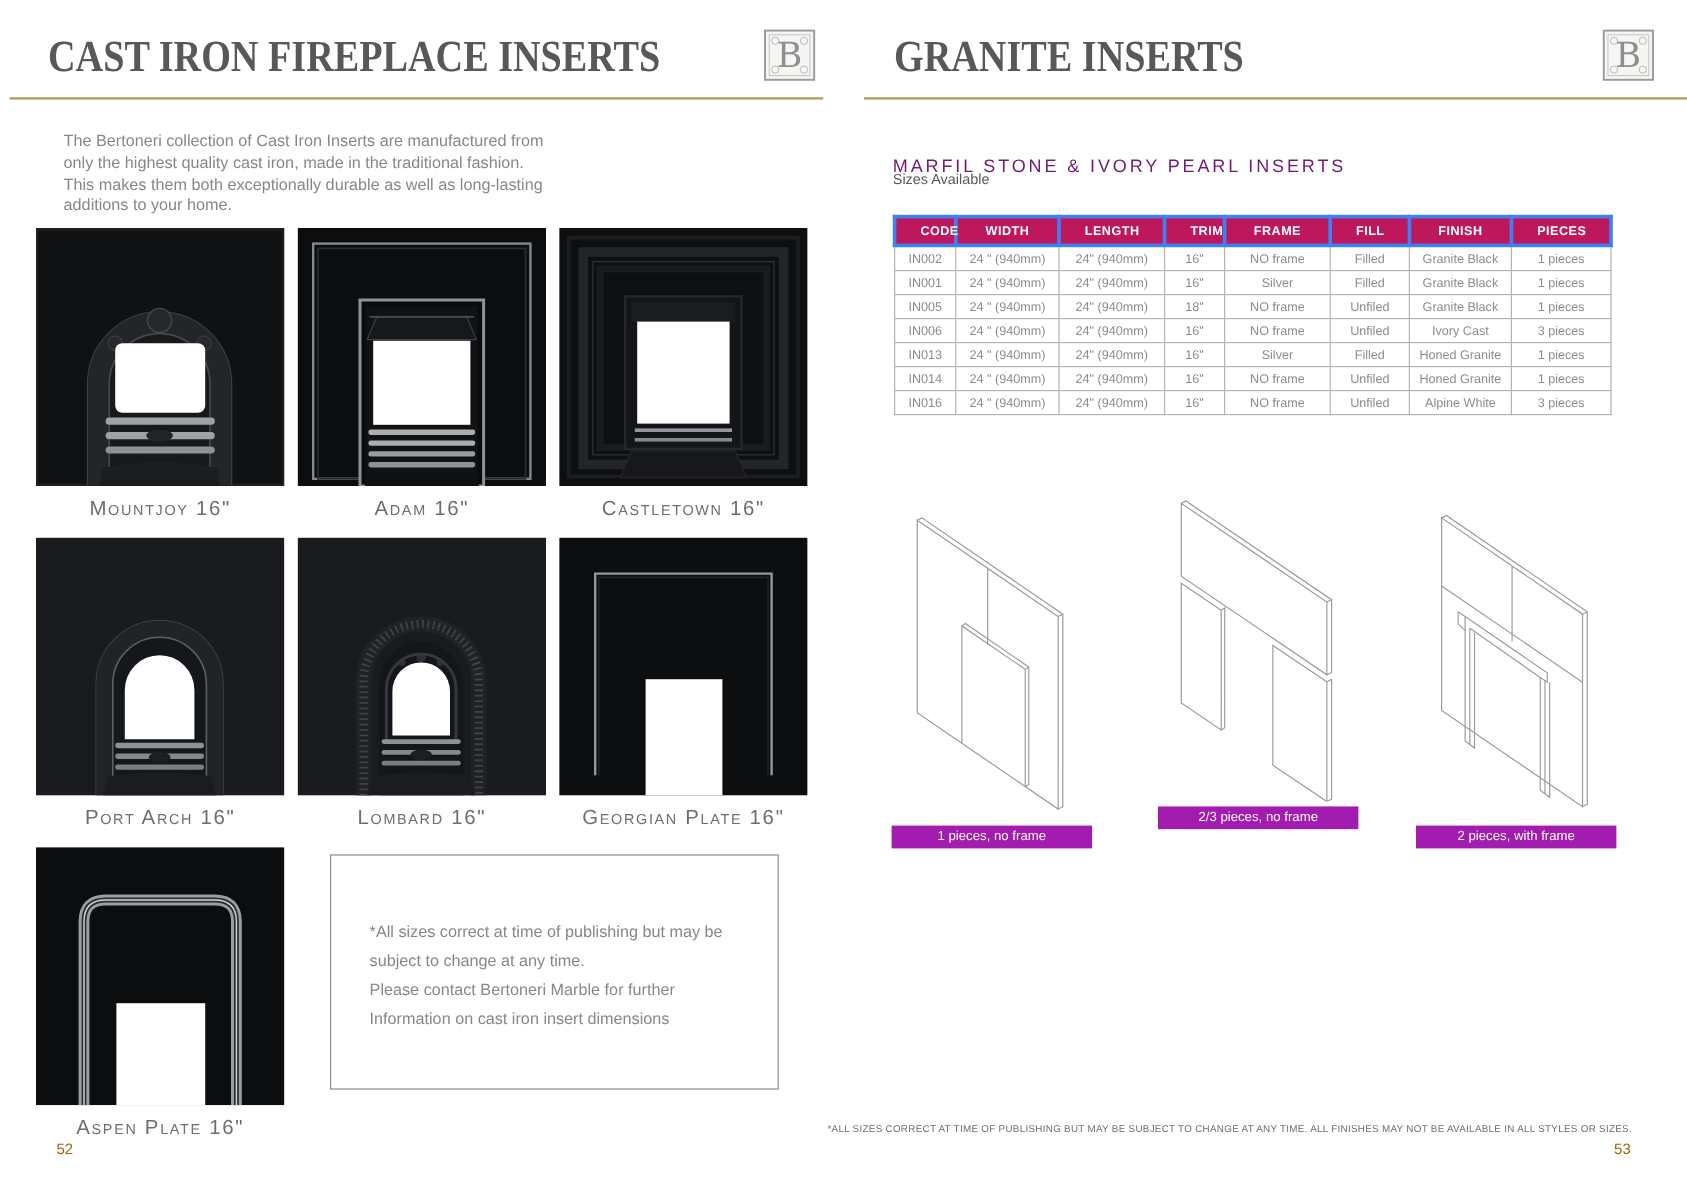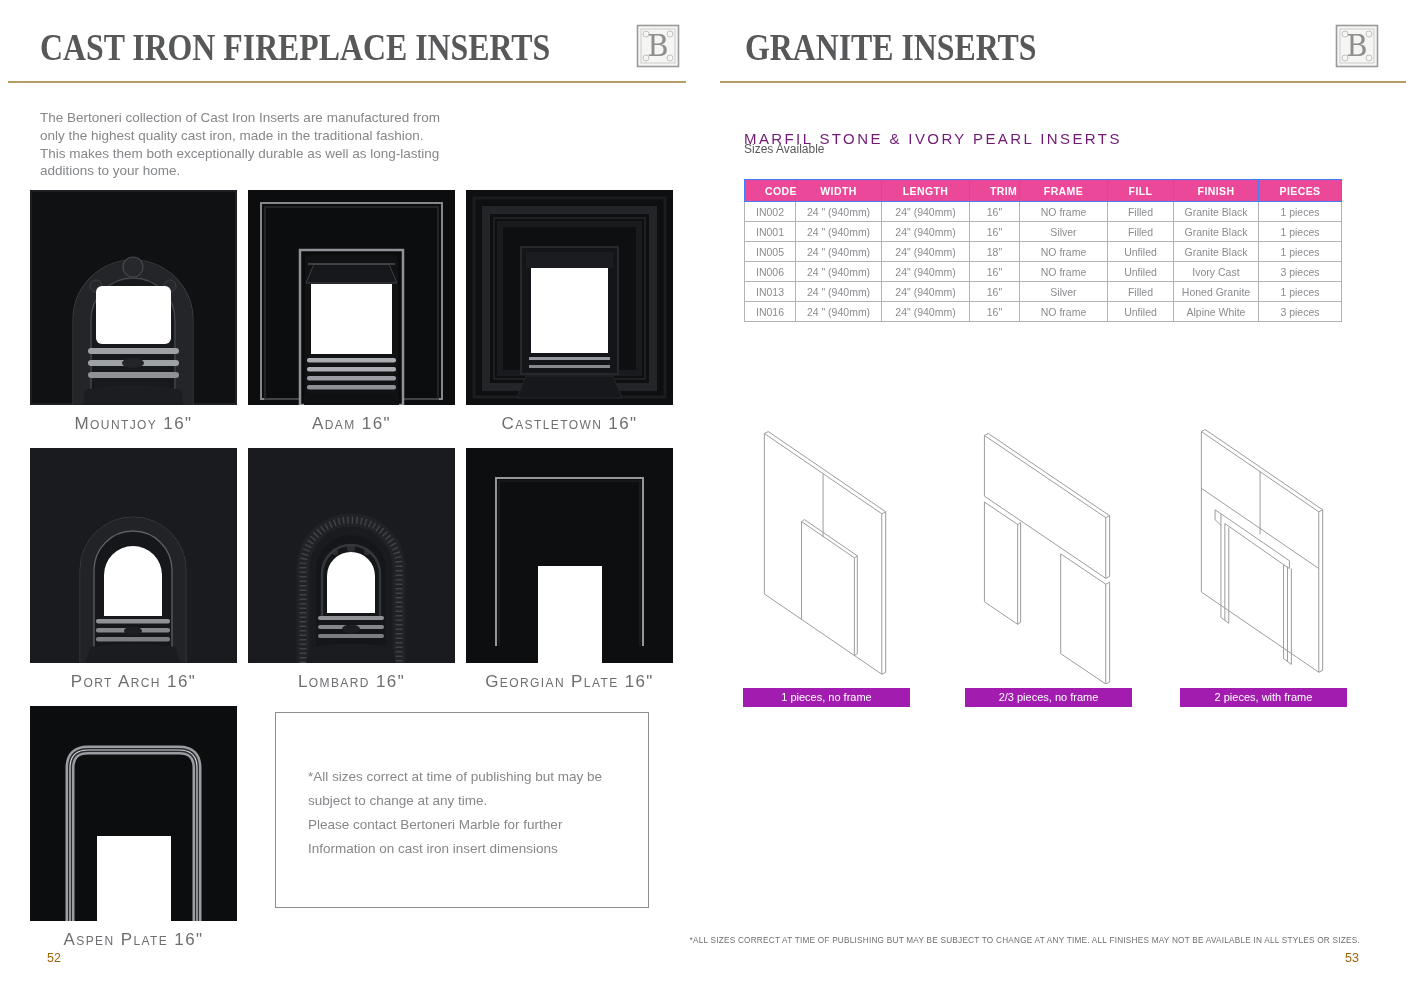--- a/index.html
+++ b/index.html
@@ -8,37 +8,37 @@
   .page{position:absolute;top:0;width:703px;height:946px;}
   .page-left{left:0;}
   .page-right{left:703px;}
 
   .page-title{position:absolute;font-family:"Liberation Serif", serif;font-weight:700;
     font-size:37px;color:#57585a;letter-spacing:0px;transform:scaleX(.86);transform-origin:left center;
     white-space:nowrap;}
   .gold-rule{position:absolute;height:2px;background:#b49d62;}
   .logo-box{position:absolute;width:44px;height:44px;}
 
-  .intro{position:absolute;font-size:13.5px;line-height:1.32;color:#85878a;width:412px;}
+  .intro{position:absolute;font-size:13.5px;line-height:1.32;color:#85878a;width:412px;margin-left:13px;}
 
   .card{position:absolute;width:207px;}
   .card svg{display:block;width:207px;height:215px;}
   .card-label{margin-top:9px;text-align:center;font-variant:small-caps;font-size:17px;
     letter-spacing:1.4px;color:#6d6e71;}
 
   .note-box{position:absolute;border:1px solid #8c8e91;box-sizing:border-box;
     color:#85878a;font-size:13.5px;line-height:1.78;padding:52px 32px 0 32px;white-space:pre-line;}
 
   .section-title{position:absolute;font-size:15px;letter-spacing:2.4px;color:#701a75;white-space:nowrap;}
   .sizes-label{position:absolute;font-size:12px;color:#58595b;}
 
   table.sizes{position:absolute;border-collapse:collapse;table-layout:fixed;width:597px;
     font-size:10.5px;color:#8a8c8f;}
-  table.sizes th{background:#ec4899;color:#ffffff;font-weight:700;font-size:10.5px;
-    letter-spacing:.4px;height:21px;border:1px solid #3b82f6;padding:0 20px;}
+  table.sizes th{background:#be185d;color:#ffffff;font-weight:700;font-size:10.5px;
+    letter-spacing:.4px;height:21px;border:3px solid #3b82f6;padding:0 20px;}
   table.sizes td{border:1px solid #b1b3b6;text-align:center;height:19px;padding:0 2px;
     white-space:nowrap;overflow:hidden;}
 
   .figure{position:absolute;width:167px;}
   .figure svg{display:block;width:167px;height:272px;}
   .figure-caption{margin-top:4px;height:19px;line-height:19px;background:#a21caf;color:#fff;
     text-align:center;font-size:11px;}
 
   .footnote{position:absolute;font-size:8.2px;letter-spacing:.25px;color:#6d6e71;white-space:nowrap;}
   .page-num{position:absolute;font-size:12.5px;color:#a16207;}
@@ -277,20 +277,30 @@
             <td data-interactable="false">IN013</td>
             <td data-interactable="false">24 " (940mm)</td>
             <td data-interactable="false">24" (940mm)</td>
             <td data-interactable="false">16"</td>
             <td data-interactable="false">Silver</td>
             <td data-interactable="false">Filled</td>
             <td data-interactable="false">Honed Granite</td>
             <td data-interactable="false">1 pieces</td>
           </tr>
           <tr data-interactable="false">
+            <td data-interactable="false">IN014</td>
+            <td data-interactable="false">24 " (940mm)</td>
+            <td data-interactable="false">24" (940mm)</td>
+            <td data-interactable="false">16"</td>
+            <td data-interactable="false">NO frame</td>
+            <td data-interactable="false">Unfiled</td>
+            <td data-interactable="false">Honed Granite</td>
+            <td data-interactable="false">1 pieces</td>
+          </tr>
+          <tr data-interactable="false">
             <td data-interactable="false">IN016</td>
             <td data-interactable="false">24 " (940mm)</td>
             <td data-interactable="false">24" (940mm)</td>
             <td data-interactable="false">16"</td>
             <td data-interactable="false">NO frame</td>
             <td data-interactable="false">Unfiled</td>
             <td data-interactable="false">Alpine White</td>
             <td data-interactable="false">3 pieces</td>
           </tr>
         </tbody>
@@ -304,21 +314,21 @@
           <line x1="140" y1="104" x2="144" y2="102"></line>
           <line x1="80" y1="63" x2="80" y2="128"></line>
           <polyline points="58,212 58,112 112,149 112,249"></polyline>
           <polyline points="58,112 61,110 115,147 115,247 112,249"></polyline>
           <line x1="112" y1="149" x2="115" y2="147"></line>
         </g>
       </svg>
       <div class="figure-caption" data-interactable="false">1 pieces, no frame</div>
     </div>
 
-    <div class="figure" style="left:262px;top:412px;" data-interactable="false">
+    <div class="figure" style="left:262px;top:396px;" data-interactable="false">
       <svg viewBox="0 0 167 278" data-interactable="false">
         <g fill="none" stroke="#989a9c" stroke-width="1">
           <polygon points="18,24 142,108 142,170 18,86" fill="#ffffff"></polygon>
           <polyline points="18,24 22,22 146,106 146,168 142,170"></polyline>
           <line x1="142" y1="108" x2="146" y2="106"></line>
           <polygon points="18,92 52,115 52,217 18,194" fill="#ffffff"></polygon>
           <polyline points="52,115 55,113 55,215 52,217"></polyline>
           <polygon points="96,145 142,176 142,278 96,247" fill="#ffffff"></polygon>
           <polyline points="142,176 146,174 146,276 142,278"></polyline>
         </g>

